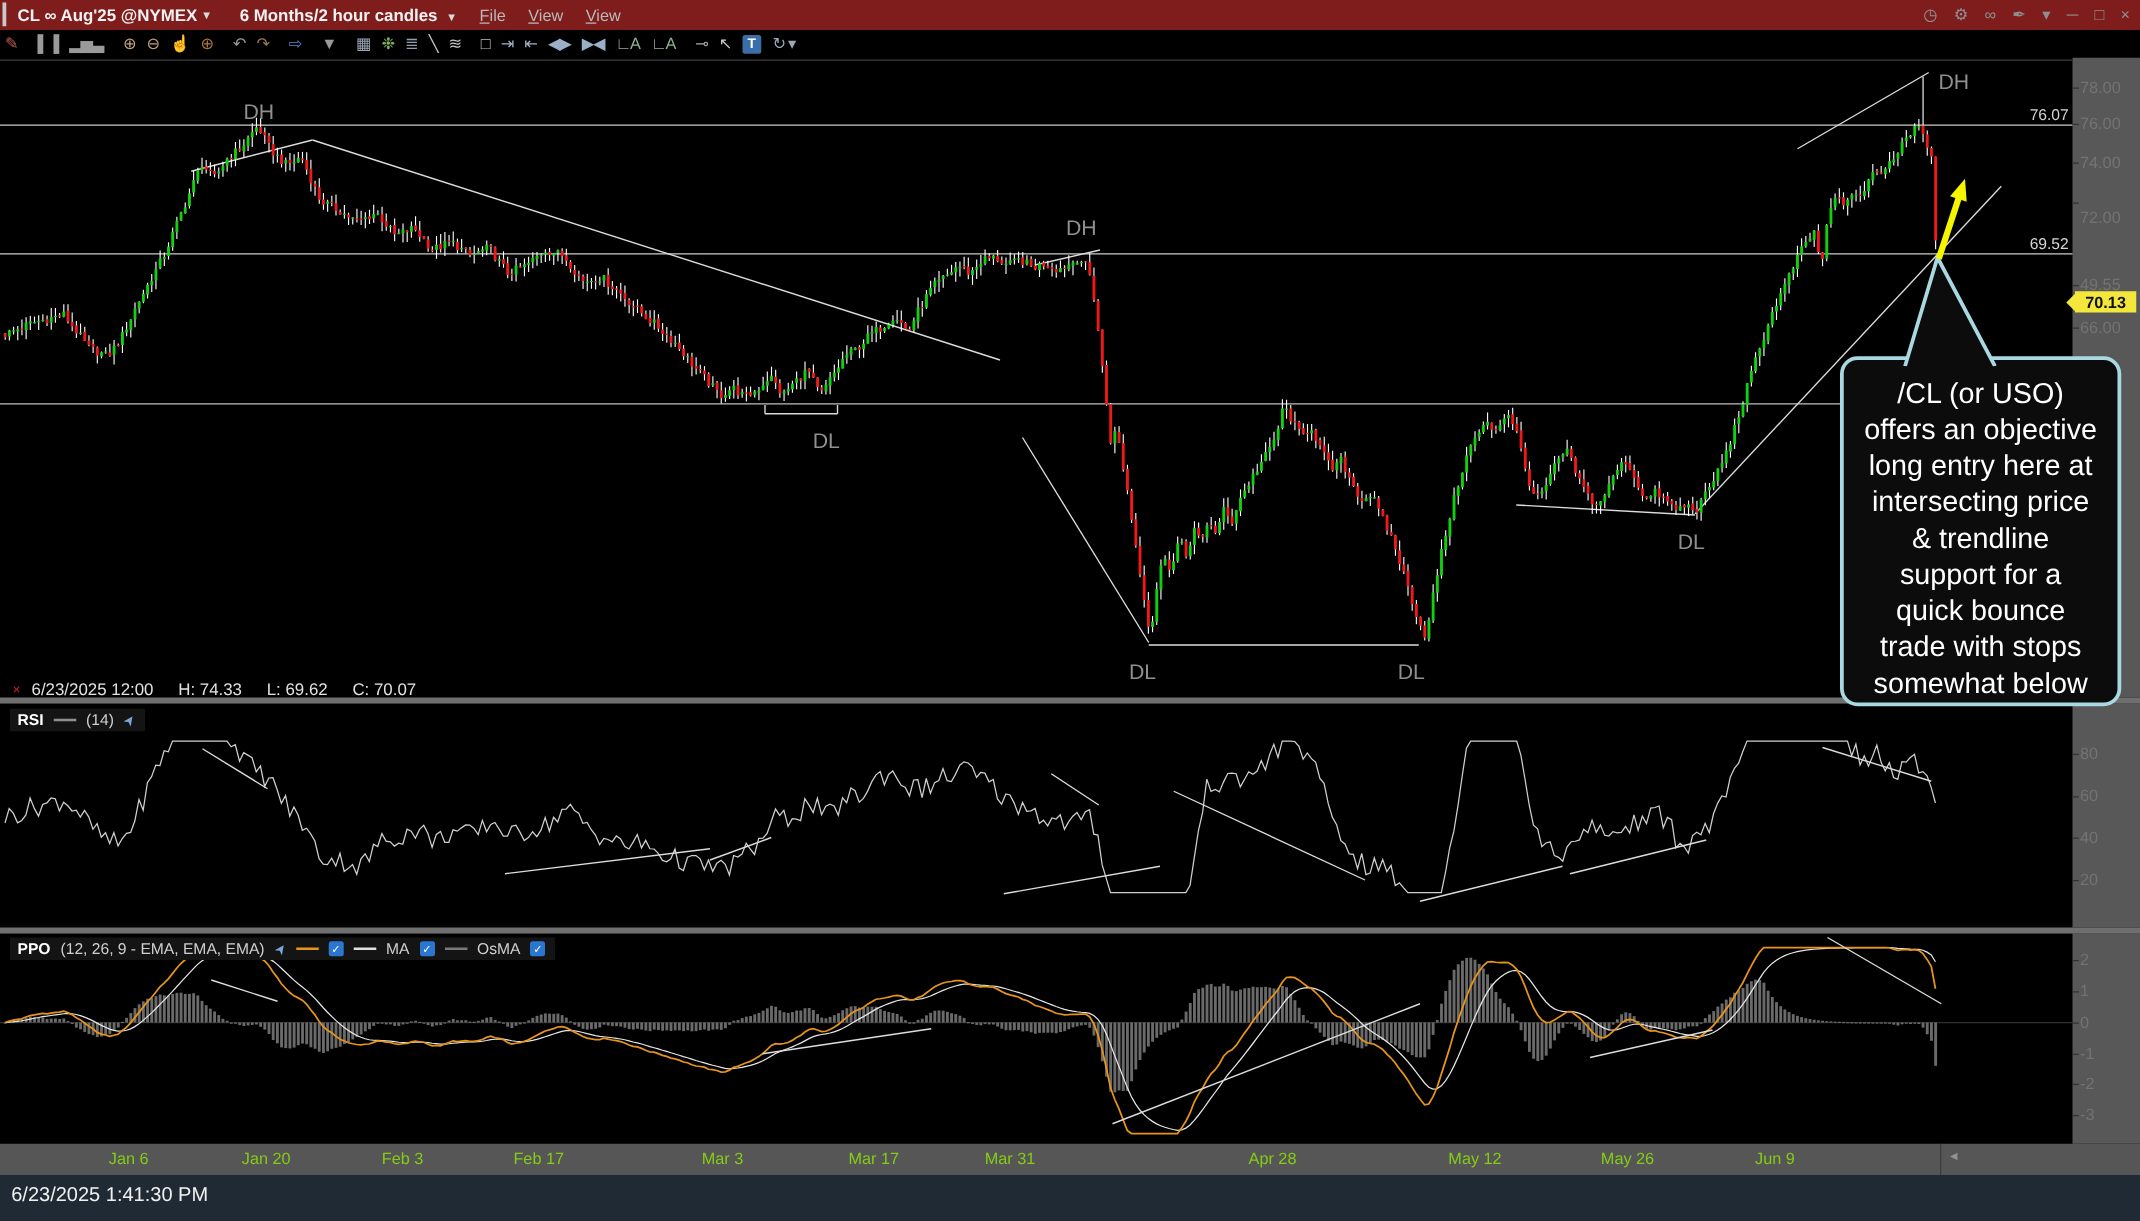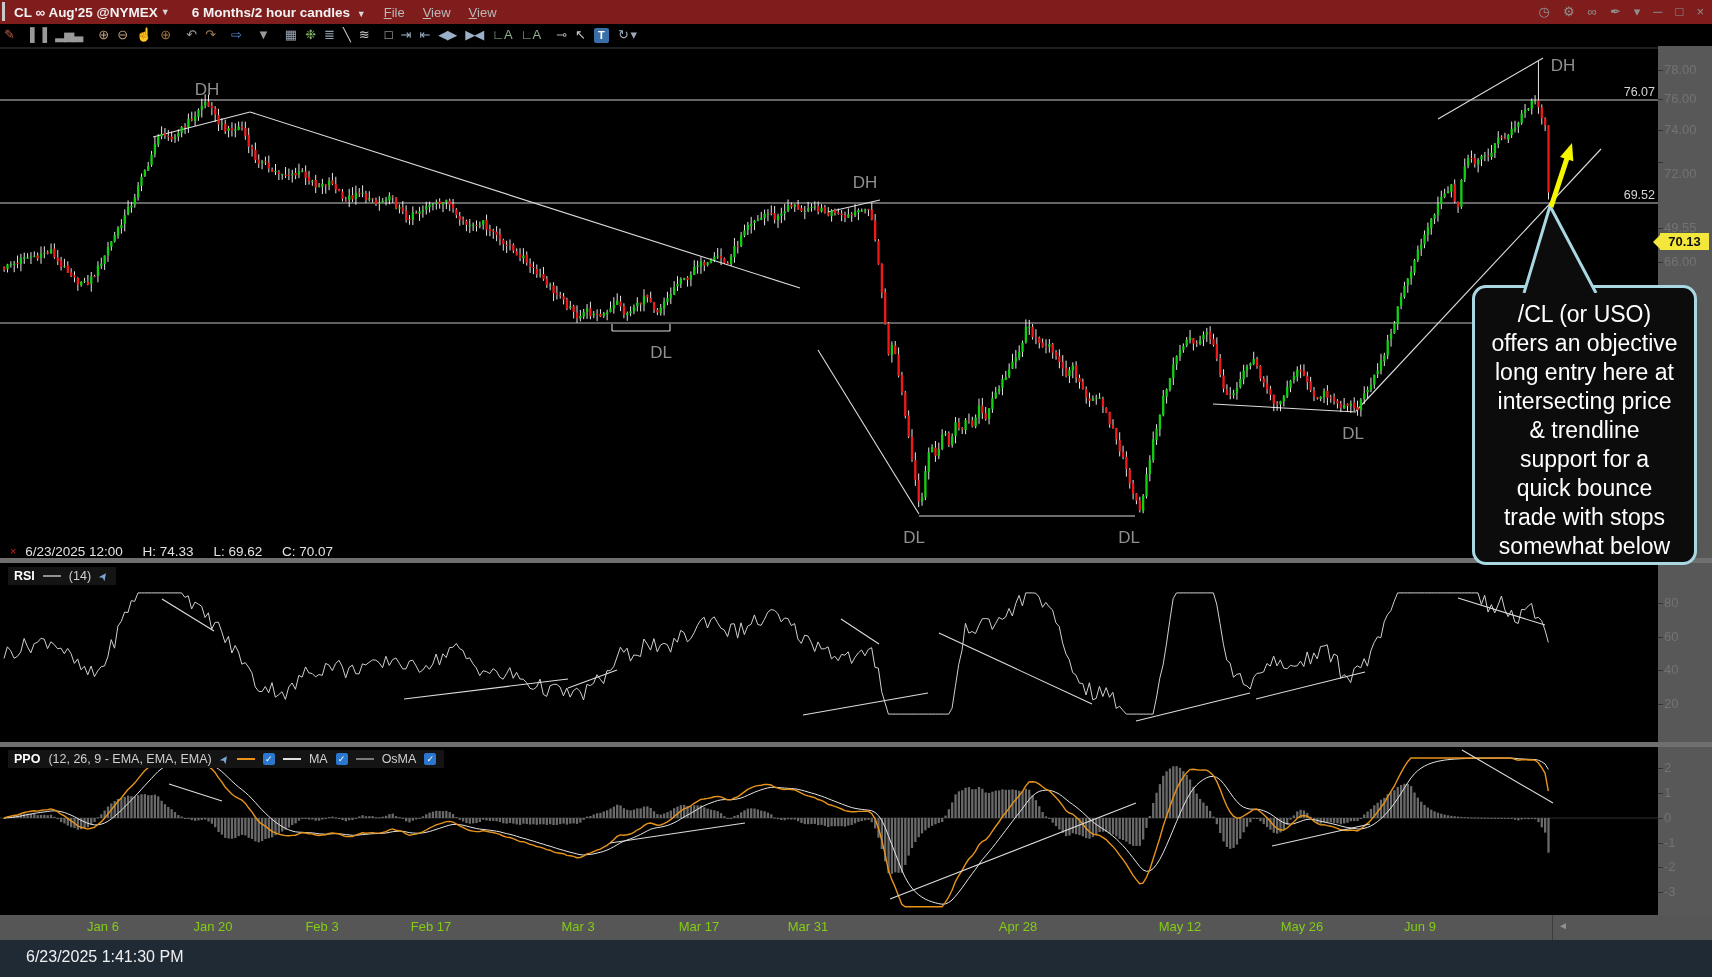--- a/index.html
+++ b/index.html
@@ -65,21 +65,21 @@
            border:3px solid #a9d7e2;border-radius:14px;z-index:30;color:#fff;text-align:center;
            padding-top:12px;font-size:23px;line-height:29px;}
   #callout-pointer{position:absolute;left:1510px;top:200px;z-index:31;pointer-events:none;}
   #arrow-svg{position:absolute;left:1500px;top:130px;z-index:32;pointer-events:none;}
   
   #timeaxis{position:absolute;left:0;top:915px;width:1712px;height:25px;background:#565656;z-index:8;}
   .t-label{position:absolute;top:4px;width:70px;margin-left:-35px;text-align:center;font-size:13px;color:#84cc16;}
   #ta-sep{position:absolute;left:1552px;top:0;width:1px;height:25px;background:#3c3c3c;}
   #ta-arrow{position:absolute;left:1558px;top:5px;font-size:10px;color:#919191;cursor:pointer;}
   #statusbar{position:absolute;left:0;top:940px;width:1712px;height:37px;background:#1f2a35;z-index:8;}
-  #statusbar span{display:inline-block;margin-left:26px;margin-top:8px;color:#f0f0f0;font-size:16px;}
+  #statusbar span{display:inline-block;margin-left:9px;margin-top:8px;color:#f0f0f0;font-size:16px;}
 </style>
 </head>
 <body>
 
 <div id="root">
 
   <div id="titlebar">
     <div id="win-edge"></div>
     <span class="tb-title">CL ∞ Aug'25 @NYMEX</span>
     <span class="tb-caret">▼</span>

